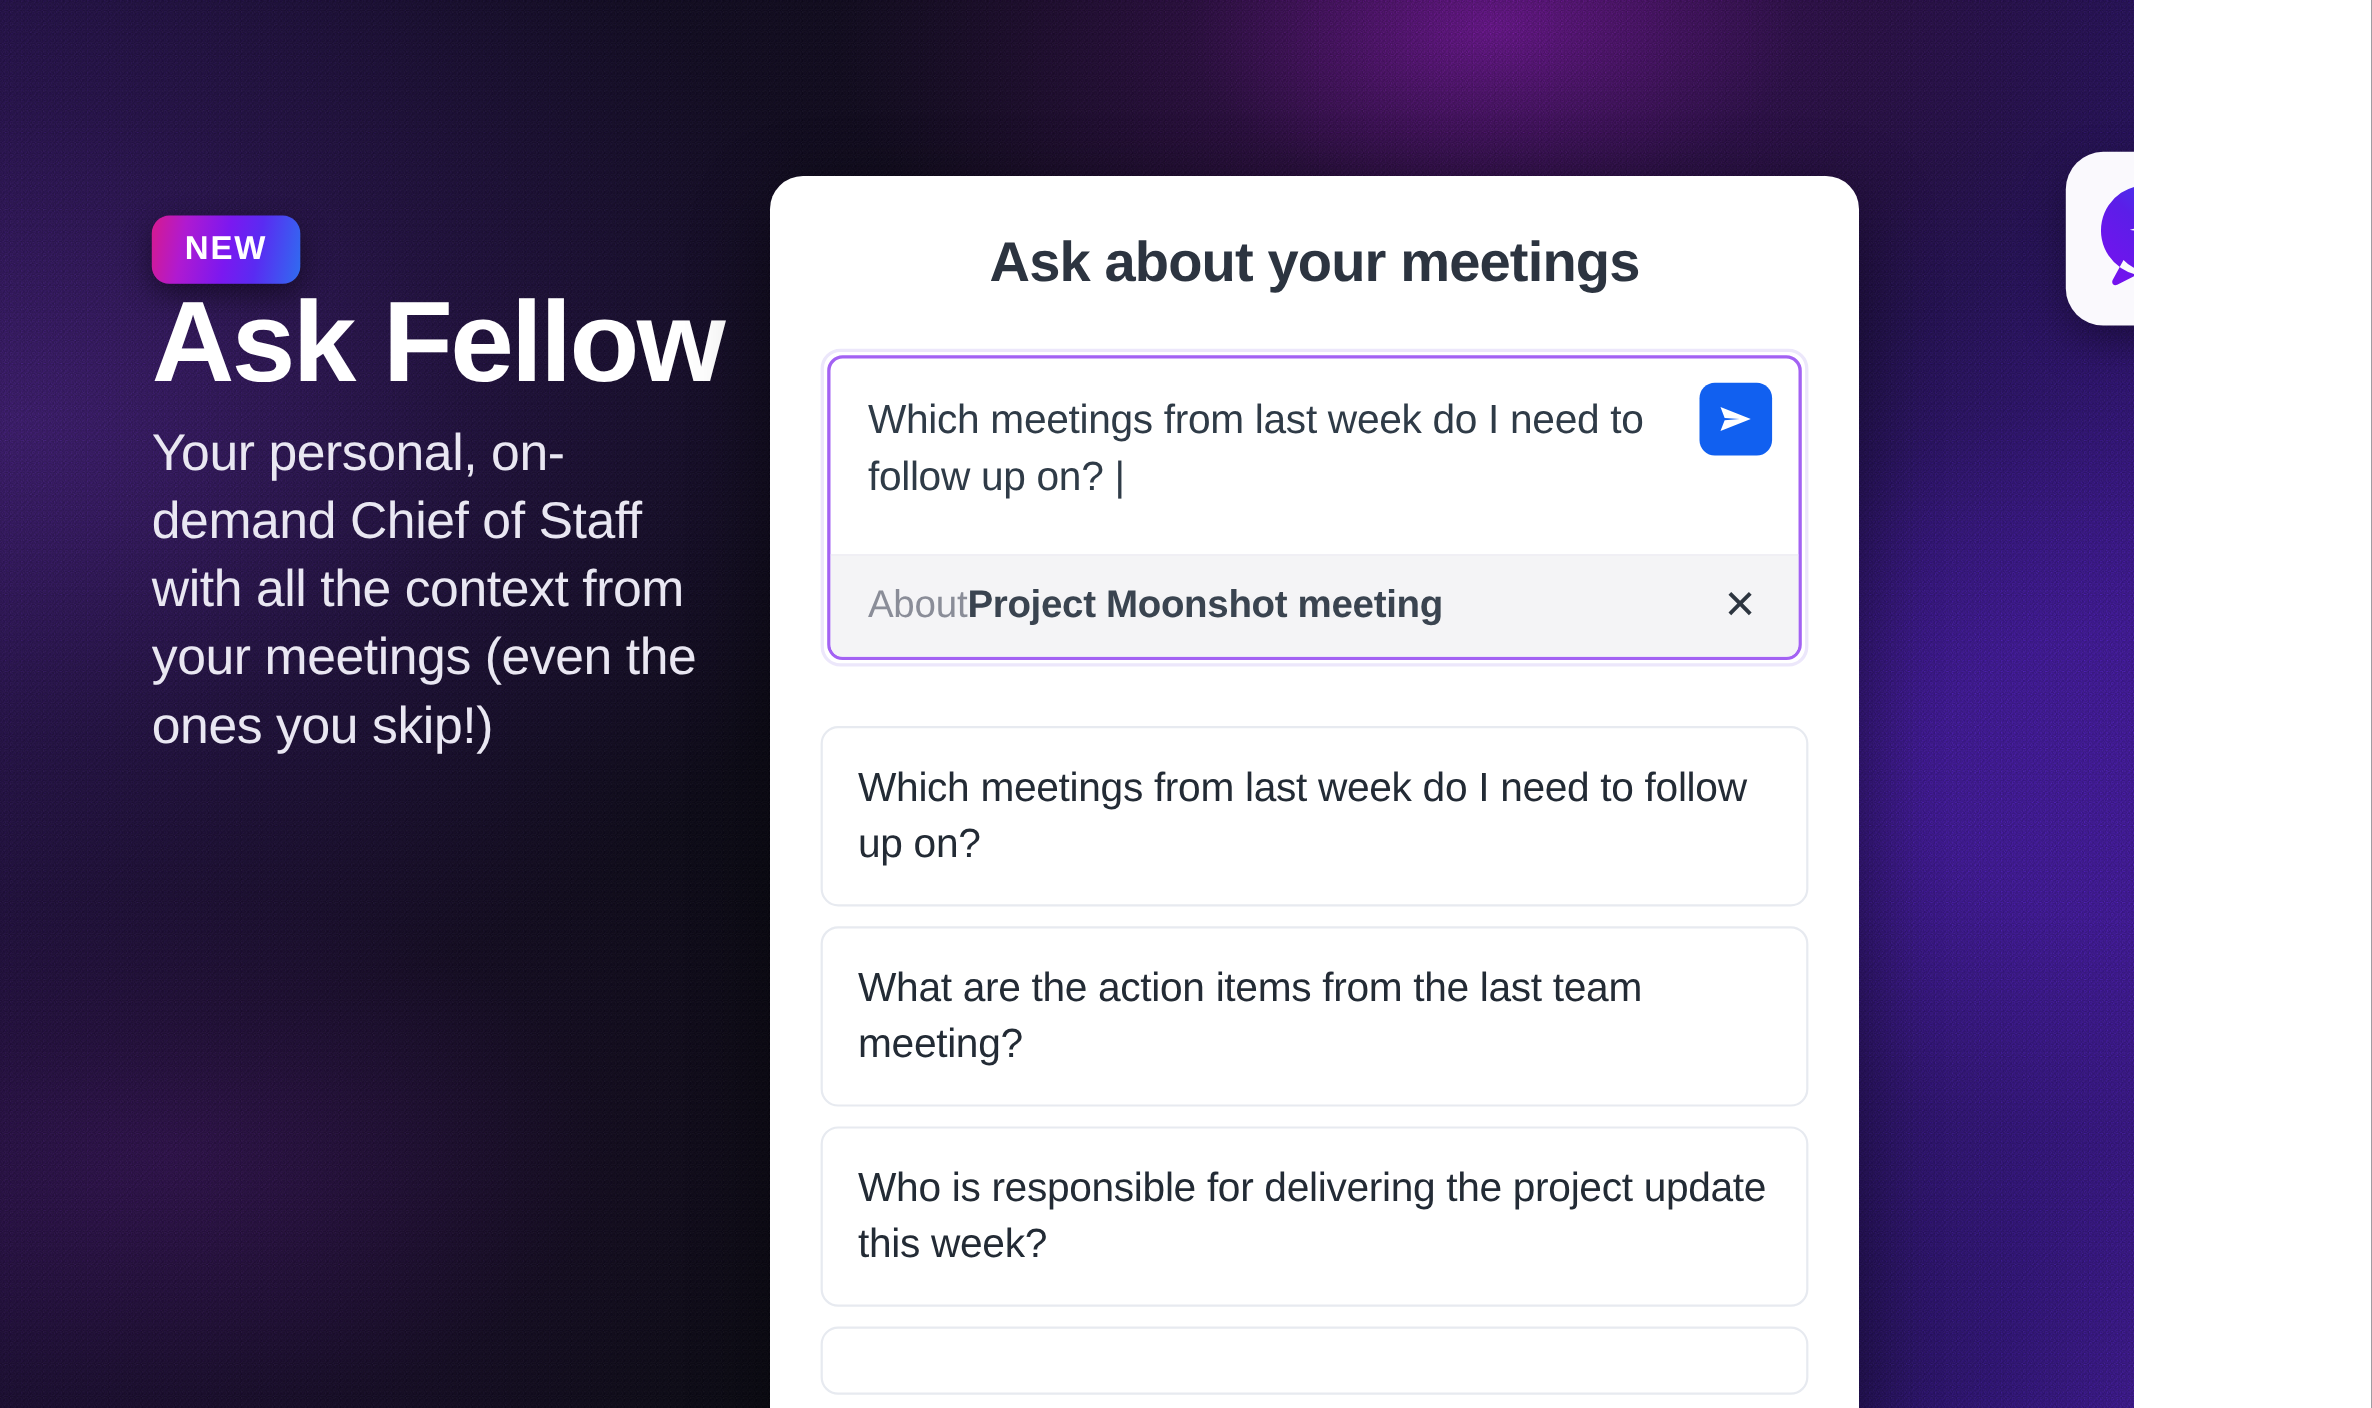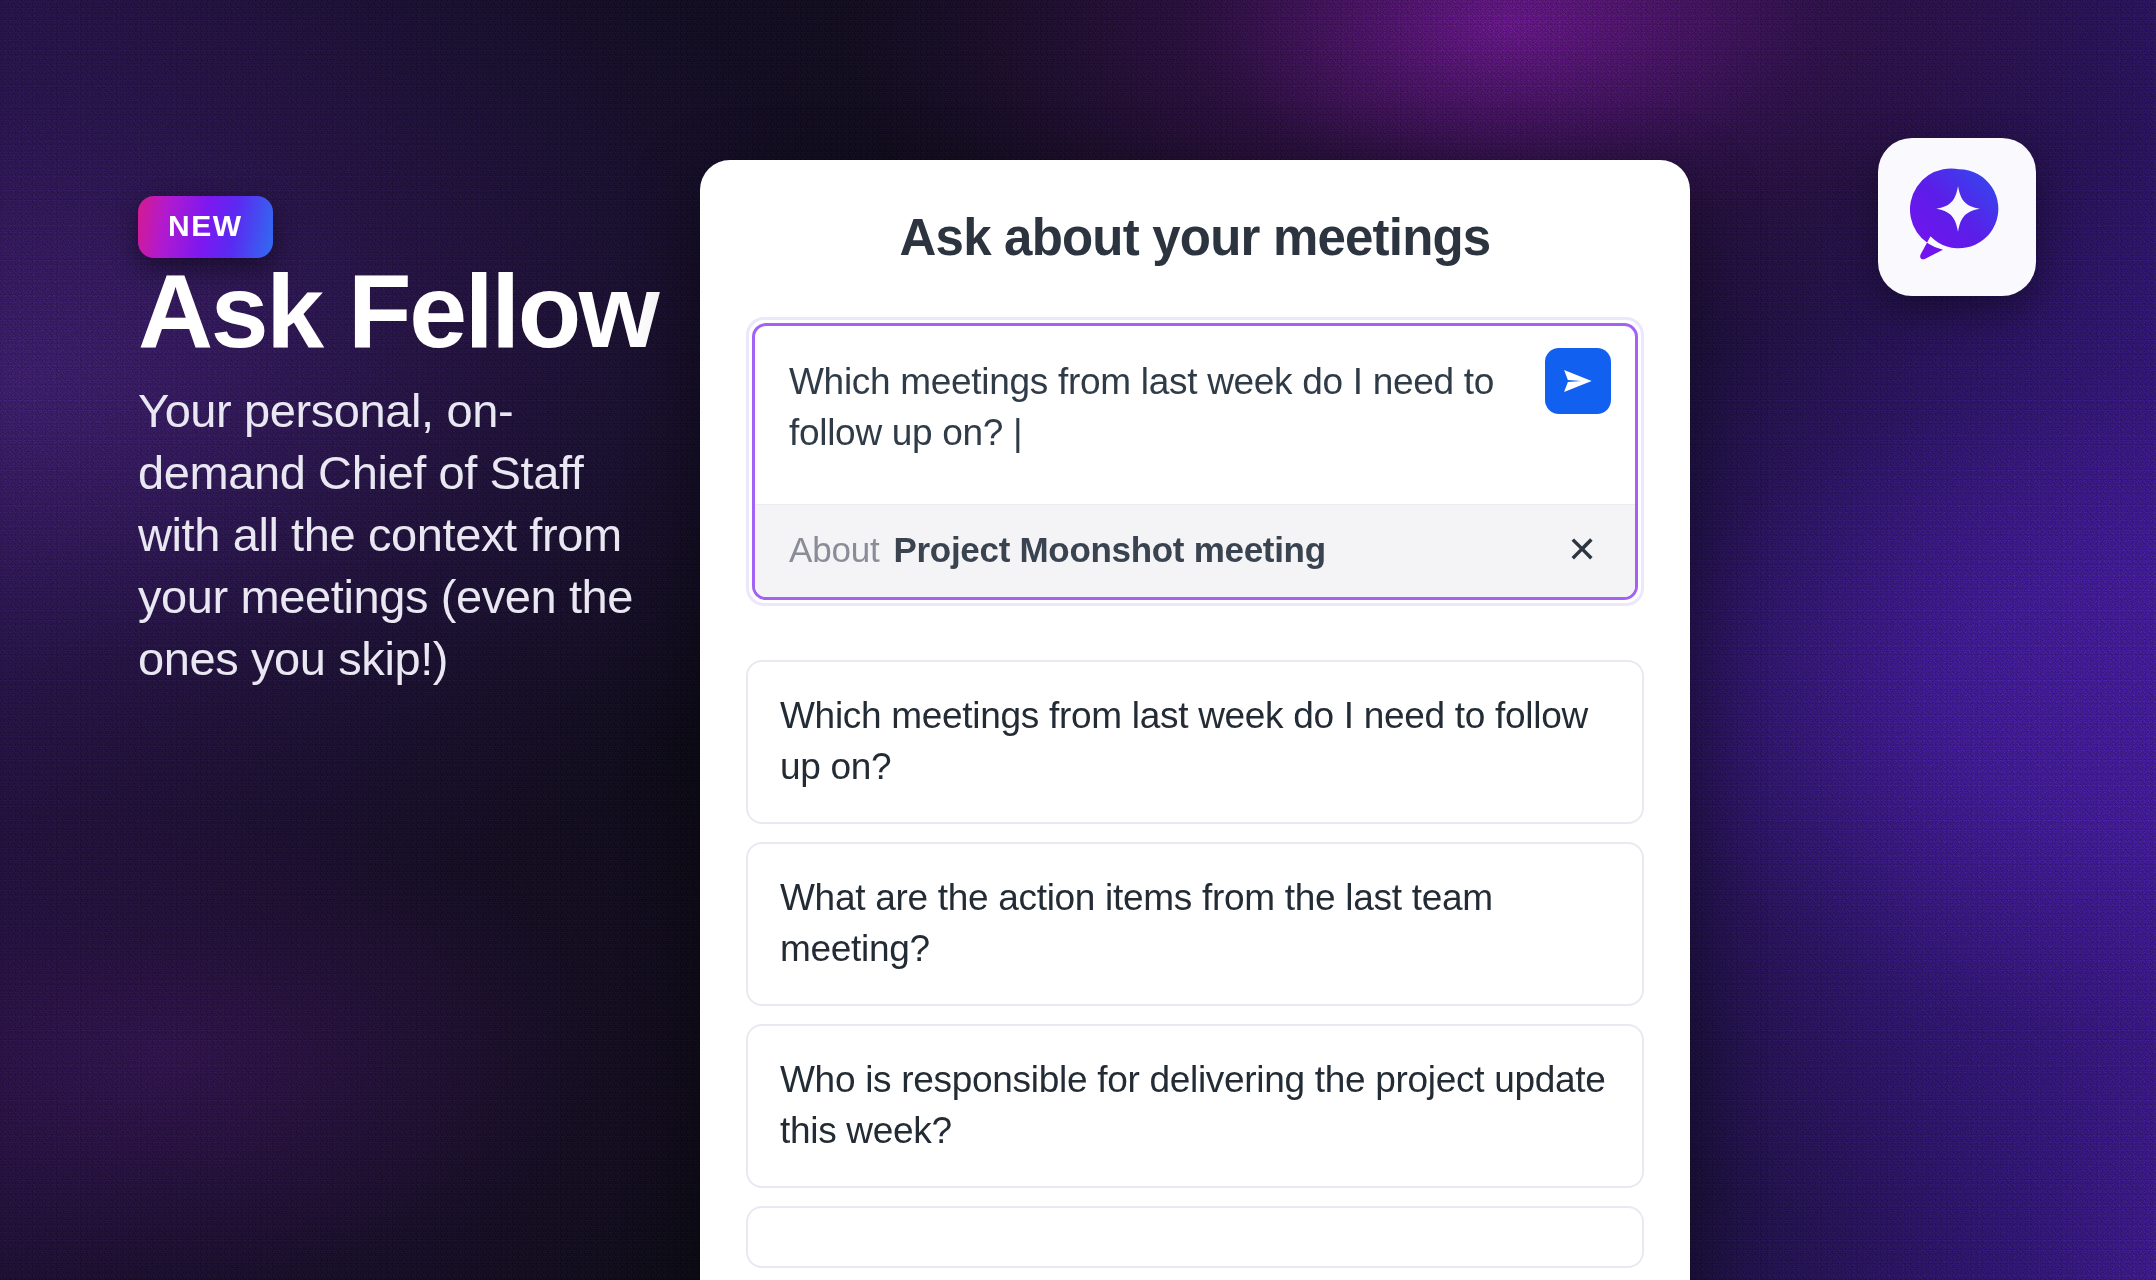--- a/index.html
+++ b/index.html
@@ -6,21 +6,21 @@
 
   html, body {
     width: 2156px;
     height: 1280px;
     overflow: hidden;
     font-family: "Liberation Sans", sans-serif;
   }
 
   .stage {
     position: relative;
-    width: 2156px;
+    width: 1940px;
     height: 1280px;
     background: #0c0b18;
     overflow: hidden;
     text-decoration: underline;
   }
 
   
   .bg-base {
     position: absolute;
     inset: 0;
@@ -158,21 +158,20 @@
     display: flex;
     align-items: center;
     justify-content: center;
     cursor: pointer;
   }
   .send-btn svg { display: block; }
 
   .context-row {
     display: flex;
     align-items: center;
-    gap: 14px;
     background: #f4f4f6;
     padding: 22px 30px 24px 34px;
     border-top: 1px solid #eceaf2;
   }
   .ctx-about {
     color: #8a8d98;
     font-size: 35px;
     letter-spacing: -0.2px;
   }
   .ctx-name {

